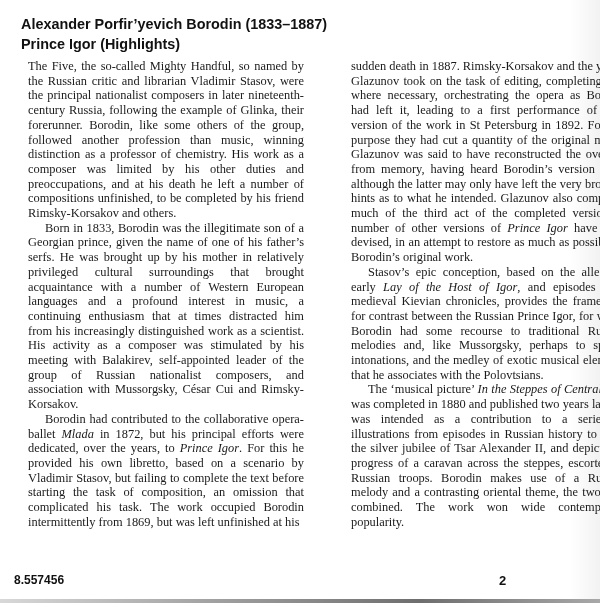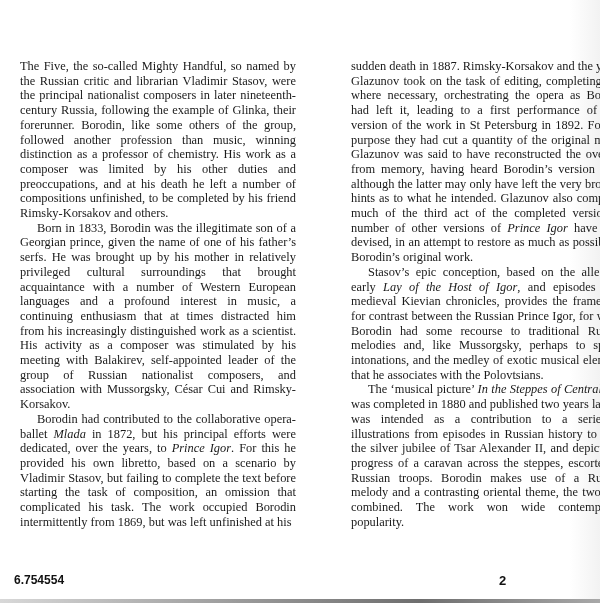--- a/index.html
+++ b/index.html
@@ -11,21 +11,21 @@
   .header { position: absolute; left: 21px; top: 14px; }
   .title-line {
     font-family: "Liberation Sans", sans-serif; font-weight: bold;
     font-size: 14.4px; line-height: 20px; color: #111; white-space: nowrap;
   }
   .col {
     position: absolute; top: 59px; width: 276px;
     font-family: "Liberation Serif", serif; font-size: 12.4px; line-height: 14.7px;
     text-align: justify; color: #1a1a1a; hyphens: none;
   }
-  .col-left { left: 20px; }
+  .col-left { left: 28px; }
   .col-right { left: 305px; margin-left: 46px; }
   .col p { margin: 0; text-indent: 17px; }
   .col p.first { text-indent: 0; }
   .col i { font-style: italic; }
   .footer-code {
     position: absolute; left: 14px; top: 573px;
     font-family: "Liberation Sans", sans-serif; font-weight: bold; font-size: 12px; color: #111;
   }
   .footer-page {
     position: absolute; left: 497px; top: 573px; width: 0;
@@ -36,33 +36,35 @@
     position: absolute; left: 0; right: 0; bottom: 0; height: 4px;
     background: linear-gradient(to right, #d8d8d8, #9a9a9a 40%, #6e6e6e 70%, #a8a8a8);
   }
 </style>
 </head>
 <body>
 
 <div class="page">
 
   <div class="header">
+    <div class="title-line">Alexander Porfir’yevich Borodin (1833–1887)</div>
+    <div class="title-line">Prince Igor (Highlights)</div>
   </div>
 
   <div class="col col-left">
     <p class="first">The Five, the so-called Mighty Handful, so named by the Russian critic and librarian Vladimir Stasov, were the principal nationalist composers in later nineteenth-century Russia, following the example of Glinka, their forerunner. Borodin, like some others of the group, followed another profession than music, winning distinction as a professor of chemistry. His work as a composer was limited by his other duties and preoccupations, and at his death he left a number of compositions unfinished, to be completed by his friend Rimsky-Korsakov and others.</p>
     <p>Born in 1833, Borodin was the illegitimate son of a Georgian prince, given the name of one of his father’s serfs. He was brought up by his mother in relatively privileged cultural surroundings that brought acquaintance with a number of Western European languages and a profound interest in music, a continuing enthusiasm that at times distracted him from his increasingly distinguished work as a scientist. His activity as a composer was stimulated by his meeting with Balakirev, self-appointed leader of the group of Russian nationalist composers, and association with Mussorgsky, César Cui and Rimsky-Korsakov.</p>
     <p><span>Borodin had contributed to the collaborative opera-ballet </span><i>Mlada</i><span> in 1872, but his principal efforts were dedicated, over the years, to </span><i>Prince Igor</i><span>. For this he provided his own libretto, based on a scenario by Vladimir Stasov, but failing to complete the text before starting the task of composition, an omission that complicated his task. The work occupied Borodin intermittently from 1869, but was left unfinished at his</span></p>
   </div>
 
   <div class="col col-right">
     <p class="first"><span>sudden death in 1887. Rimsky-Korsakov and the young Glazunov took on the task of editing, completing and, where necessary, orchestrating the opera as Borodin had left it, leading to a first performance of their version of the work in St Petersburg in 1892. For this purpose they had cut a quantity of the original music. Glazunov was said to have reconstructed the overture from memory, having heard Borodin’s version of it, although the latter may only have left the very broadest hints as to what he intended. Glazunov also composed much of the third act of the completed version. A number of other versions of </span><i>Prince Igor</i><span> have been devised, in an attempt to restore as much as possible of Borodin’s original work.</span></p>
     <p><span>Stasov’s epic conception, based on the allegedly early </span><i>Lay of the Host of Igor</i><span>, and episodes from medieval Kievian chronicles, provides the framework for contrast between the Russian Prince Igor, for which Borodin had some recourse to traditional Russian melodies and, like Mussorgsky, perhaps to speech intonations, and the medley of exotic musical elements that he associates with the Polovtsians.</span></p>
     <p><span>The ‘musical picture’ </span><i>In the Steppes of Central Asia</i><span> was completed in 1880 and published two years later. It was intended as a contribution to a series of illustrations from episodes in Russian history to mark the silver jubilee of Tsar Alexander II, and depicts the progress of a caravan across the steppes, escorted by Russian troops. Borodin makes use of a Russian melody and a contrasting oriental theme, the two later combined. The work won wide contemporary popularity.</span></p>
   </div>
 
-  <div class="footer-code">6.754554</div>
+  <div class="footer-code">8.557456</div>
   <div class="footer-page">
       <span>2</span>
     </div>
 
   <div class="bottom-edge"></div>
 </div>
 
 </body></html>

